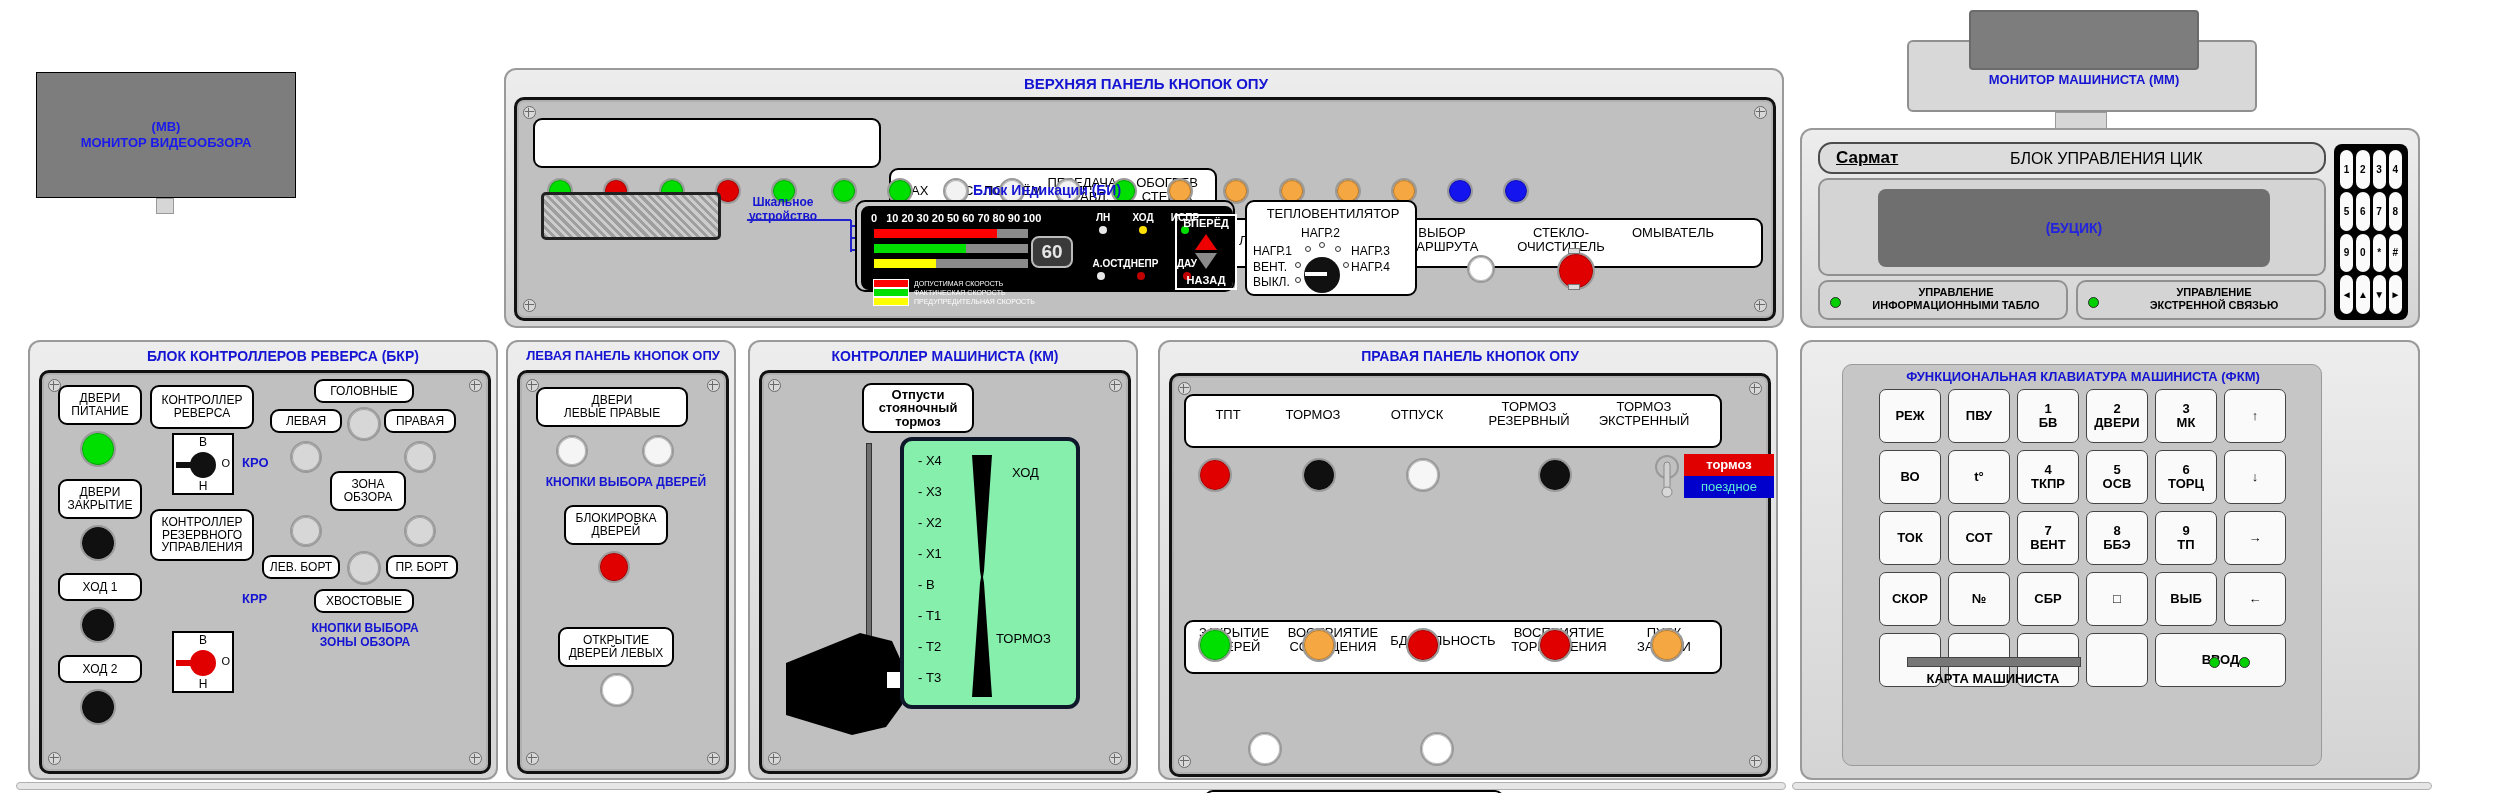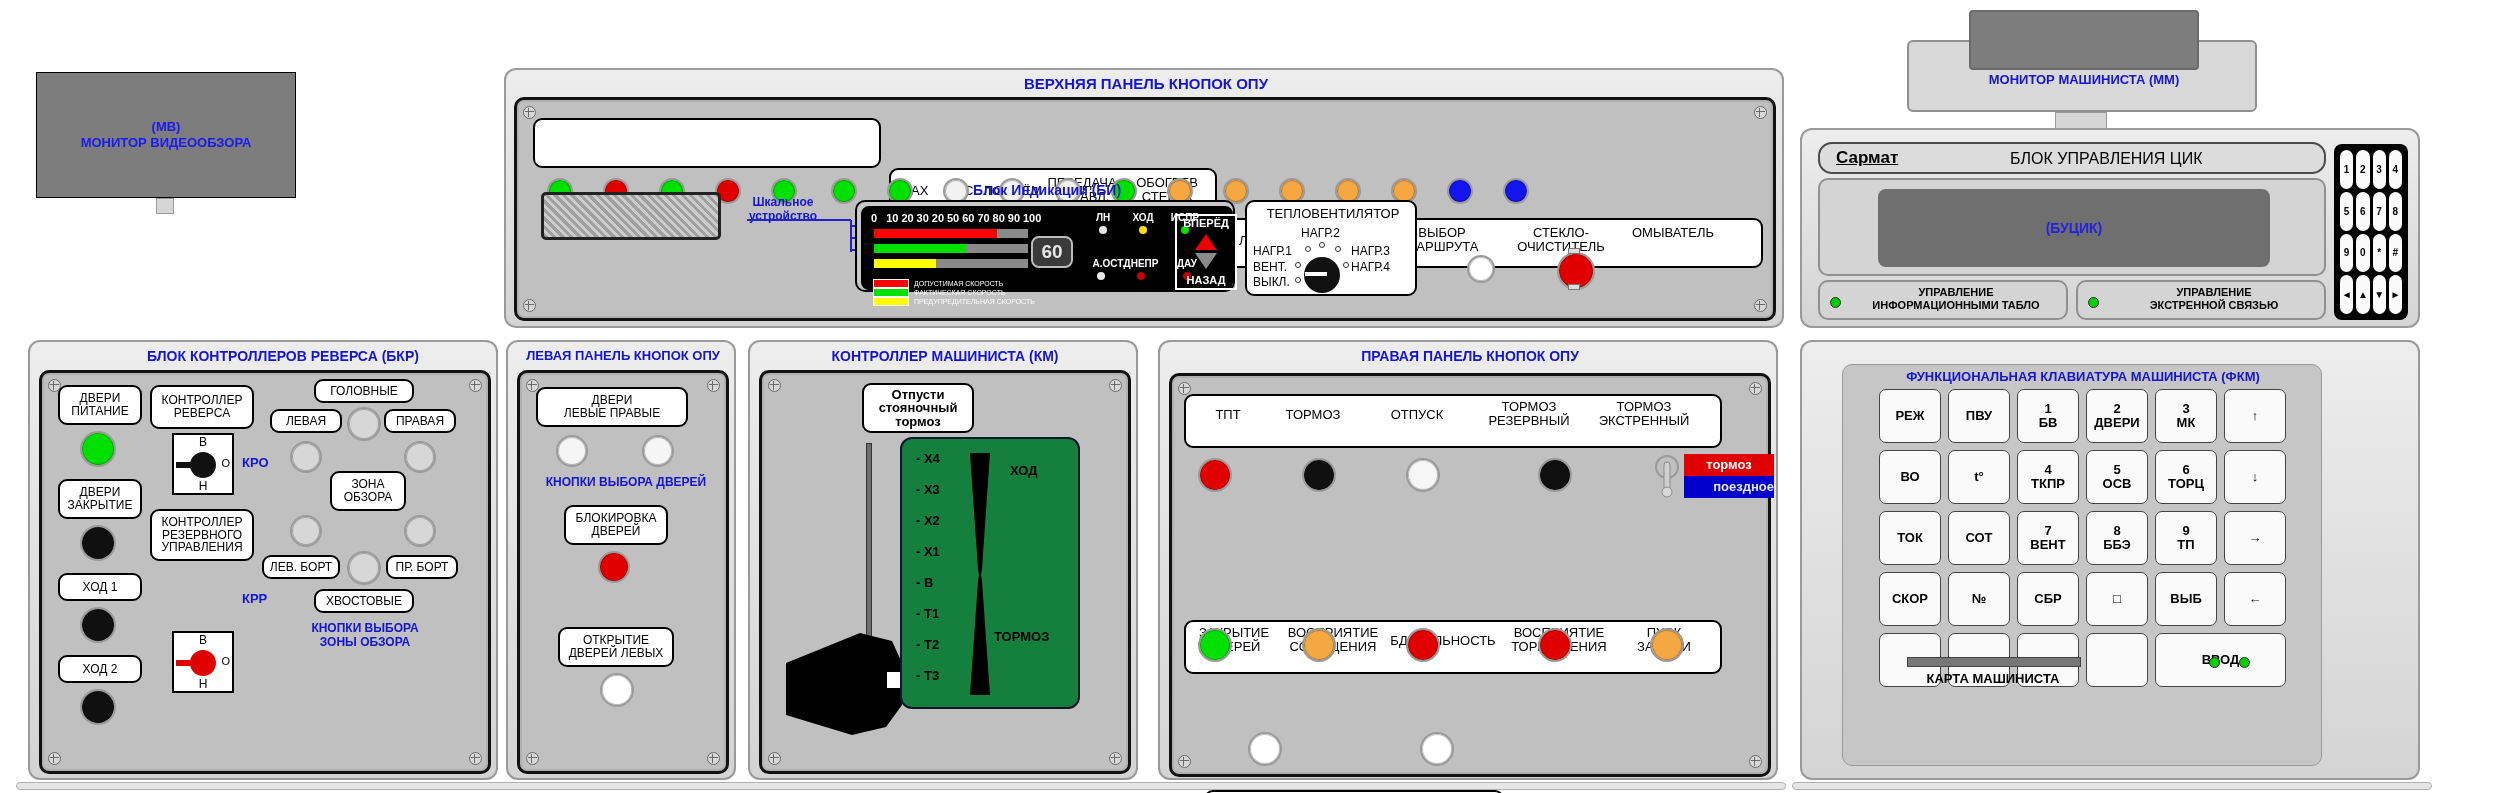--- a/index.html
+++ b/index.html
@@ -419,21 +419,21 @@
     <div class="abs lbl" style="left:100px;top:10px;width:112px;height:50px;font-size:13px;font-weight:bold;">Отпусти
 стояночный
 тормоз</div>
 
     <div class="abs" style="left:104px;top:70px;width:6px;height:200px;background:#6e6e6e;border:1px solid #333;"></div>
     <svg class="abs" style="left:20px;top:250px;width:140px;height:120px;" viewBox="0 0 140 120">
       <path d="M4 40 L78 10 L110 18 L120 40 L120 82 L104 104 L70 112 L4 92 Z" fill="#000"></path>
       <rect x="104" y="48" width="18" height="18" fill="#fff" stroke="#000" stroke-width="2"></rect>
     </svg>
 
-    <div class="abs" style="left:138px;top:64px;width:180px;height:272px;background:#15803d;border:2px solid #0f172a;border-radius:12px;font-weight:bold;">
+    <div class="abs" style="left:138px;top:64px;width:180px;height:272px;background:#86efac;border:4px solid #0f172a;border-radius:12px;">
       <div id="km-scale">
           <div class="abs" style="left: 14px; top: 12px; font-size: 13px;">- Х4</div>
           <div class="abs" style="left: 14px; top: 43px; font-size: 13px;">- Х3</div>
           <div class="abs" style="left: 14px; top: 74px; font-size: 13px;">- Х2</div>
           <div class="abs" style="left: 14px; top: 105px; font-size: 13px;">- Х1</div>
           <div class="abs" style="left: 14px; top: 136px; font-size: 13px;">- В</div>
           <div class="abs" style="left: 14px; top: 167px; font-size: 13px;">- Т1</div>
           <div class="abs" style="left: 14px; top: 198px; font-size: 13px;">- Т2</div>
           <div class="abs" style="left: 14px; top: 229px; font-size: 13px;">- Т3</div>
         </div>
@@ -476,21 +476,21 @@
         <i style="background:#101010;"></i>
       </div>
 
     <svg class="abs" style="left:482px;top:78px;width:26px;height:46px;" viewBox="0 0 26 46">
       <ellipse cx="13" cy="13" rx="11" ry="11" fill="none" stroke="#9a9a9a" stroke-width="2"></ellipse>
       <rect x="10" y="8" width="6" height="28" rx="3" fill="#d0d0d0" stroke="#8a8a8a"></rect>
       <circle cx="13" cy="38" r="5" fill="#d8d8d8" stroke="#8a8a8a"></circle>
     </svg>
     <div class="abs" style="left:512px;top:78px;width:90px;height:44px;">
       <div class="abs" style="left:0;top:0;width:90px;height:22px;background:#e00000;color:#fff;font-weight:bold;font-size:13px;text-align:center;line-height:22px;">тормоз</div>
-      <div class="abs" style="left:0;top:22px;width:90px;height:22px;background:#0000cc;color:#e5e5e5;font-weight:bold;font-size:13px;text-align:right;line-height:22px;">поездное</div>
+      <div class="abs" style="left:0;top:22px;width:90px;height:22px;background:#0000cc;color:#5eead4;font-weight:normal;font-size:13px;text-align:center;line-height:22px;">поездное</div>
     </div>
 
     <div class="abs lbl-row" style="left:12px;top:190px;width:538px;height:54px;">
       <div class="lbl-cell" style="left:2px;top:4px;width:92px;font-size:13px;">ЗАКРЫТИЕ
 ДВЕРЕЙ</div>
       <div class="lbl-cell" style="left:94px;top:4px;width:106px;font-size:13px;">ВОСПРИЯТИЕ
 СООБЩЕНИЯ</div>
       <div class="lbl-cell" style="left:198px;top:12px;width:118px;font-size:13px;">БДИТЕЛЬНОСТЬ</div>
       <div class="lbl-cell" style="left:318px;top:4px;width:110px;font-size:13px;">ВОСПРИЯТИЕ
 ТОРМОЖЕНИЯ</div>

